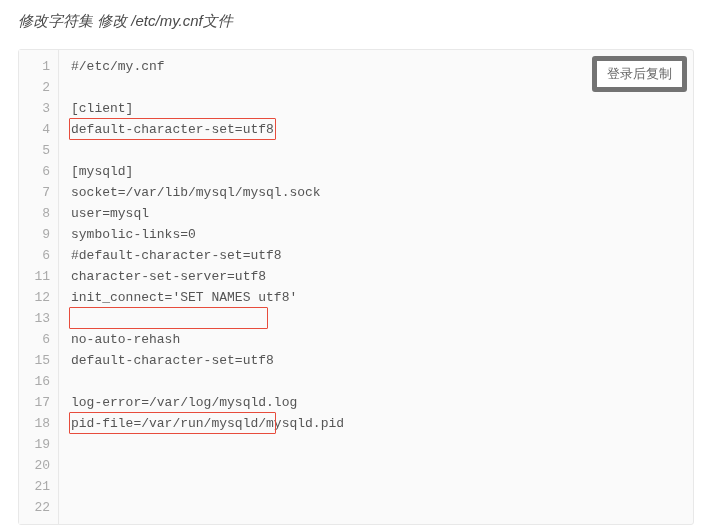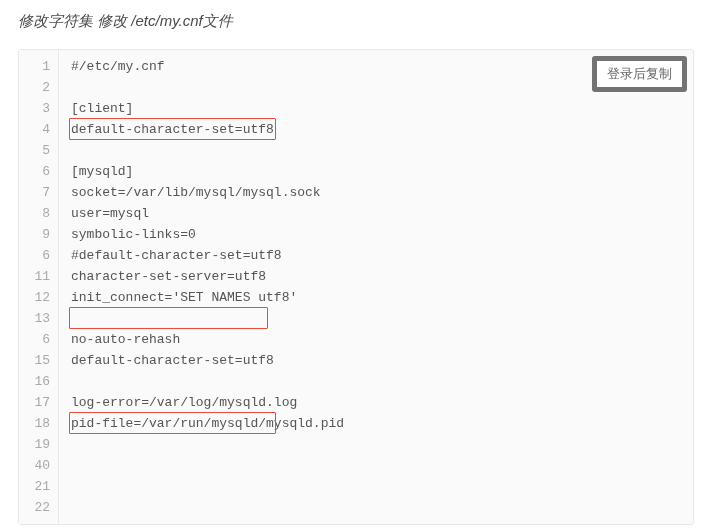--- a/index.html
+++ b/index.html
@@ -99,21 +99,21 @@
         <div>6</div>
         <div>11</div>
         <div>12</div>
         <div>13</div>
         <div>6</div>
         <div>15</div>
         <div>16</div>
         <div>17</div>
         <div>18</div>
         <div>19</div>
-        <div>40</div>
+        <div>20</div>
         <div>21</div>
         <div>22</div>
       </div>
     <div class="code-lines" id="code-lines">
         <div class="line">#/etc/my.cnf</div>
         <div class="line"></div>
         <div class="line">[client]</div>
         <div class="line">default-character-set=utf8</div>
         <div class="line"></div>
         <div class="line">[mysqld]</div>

